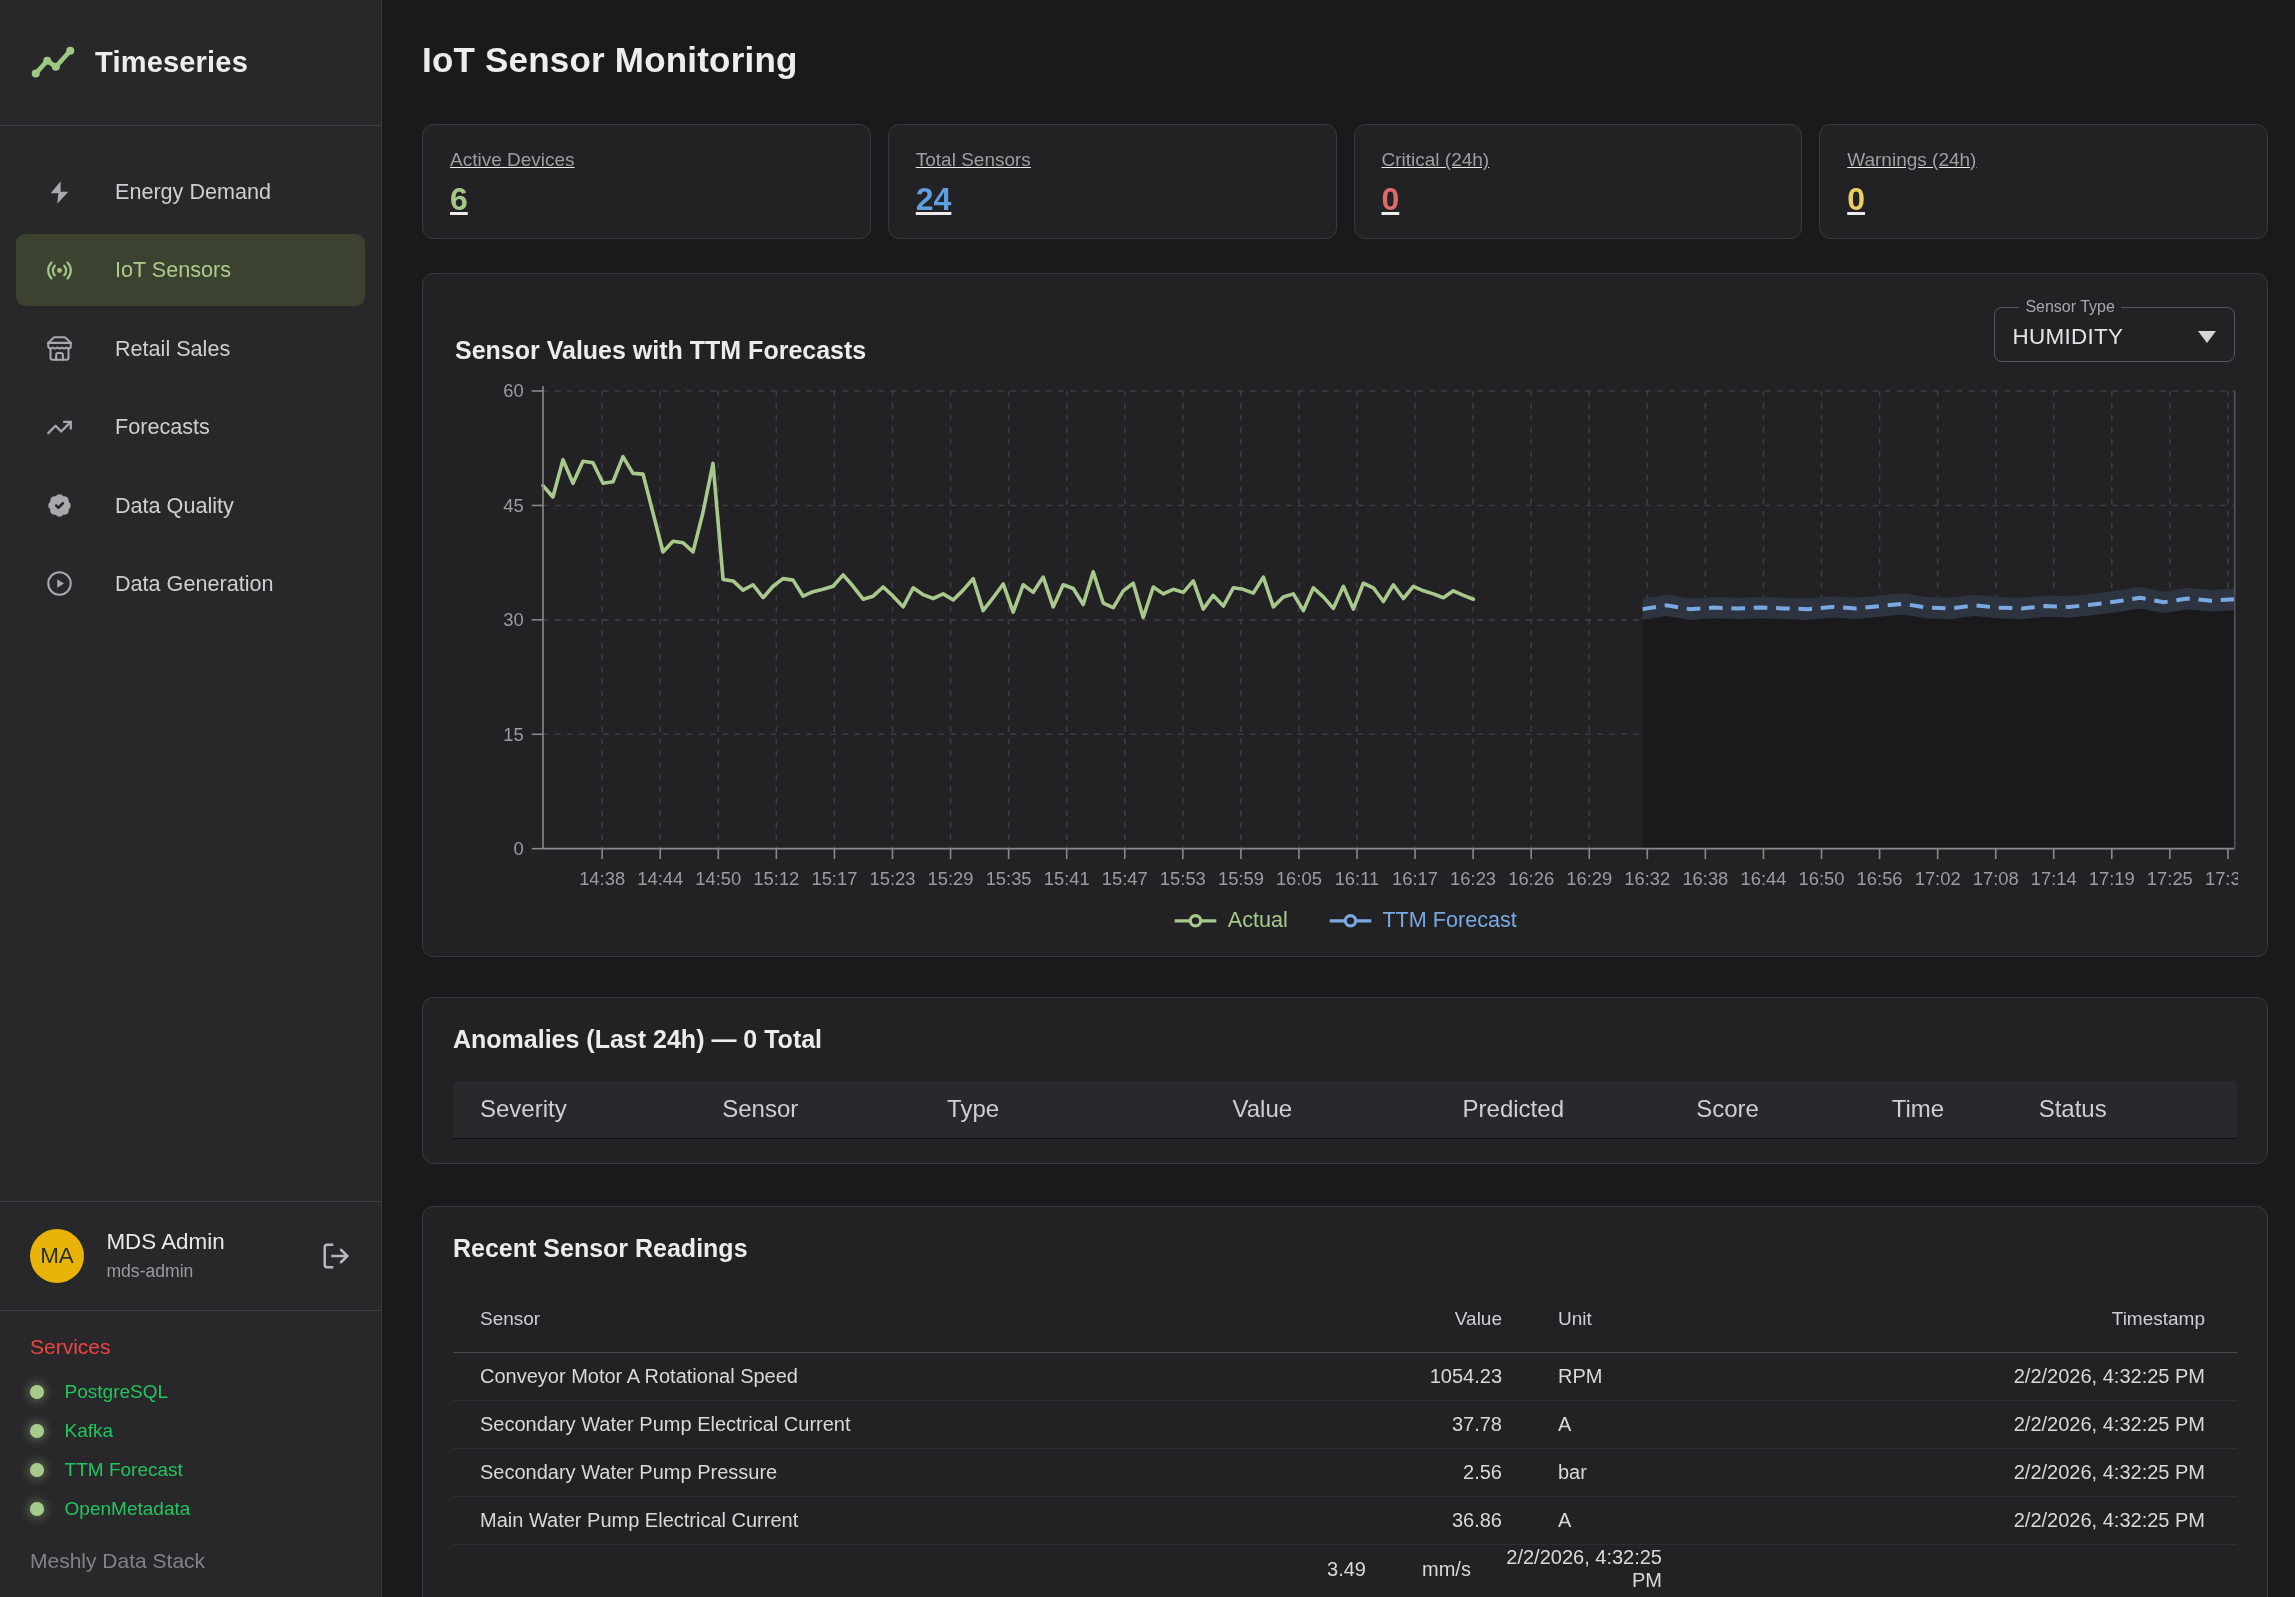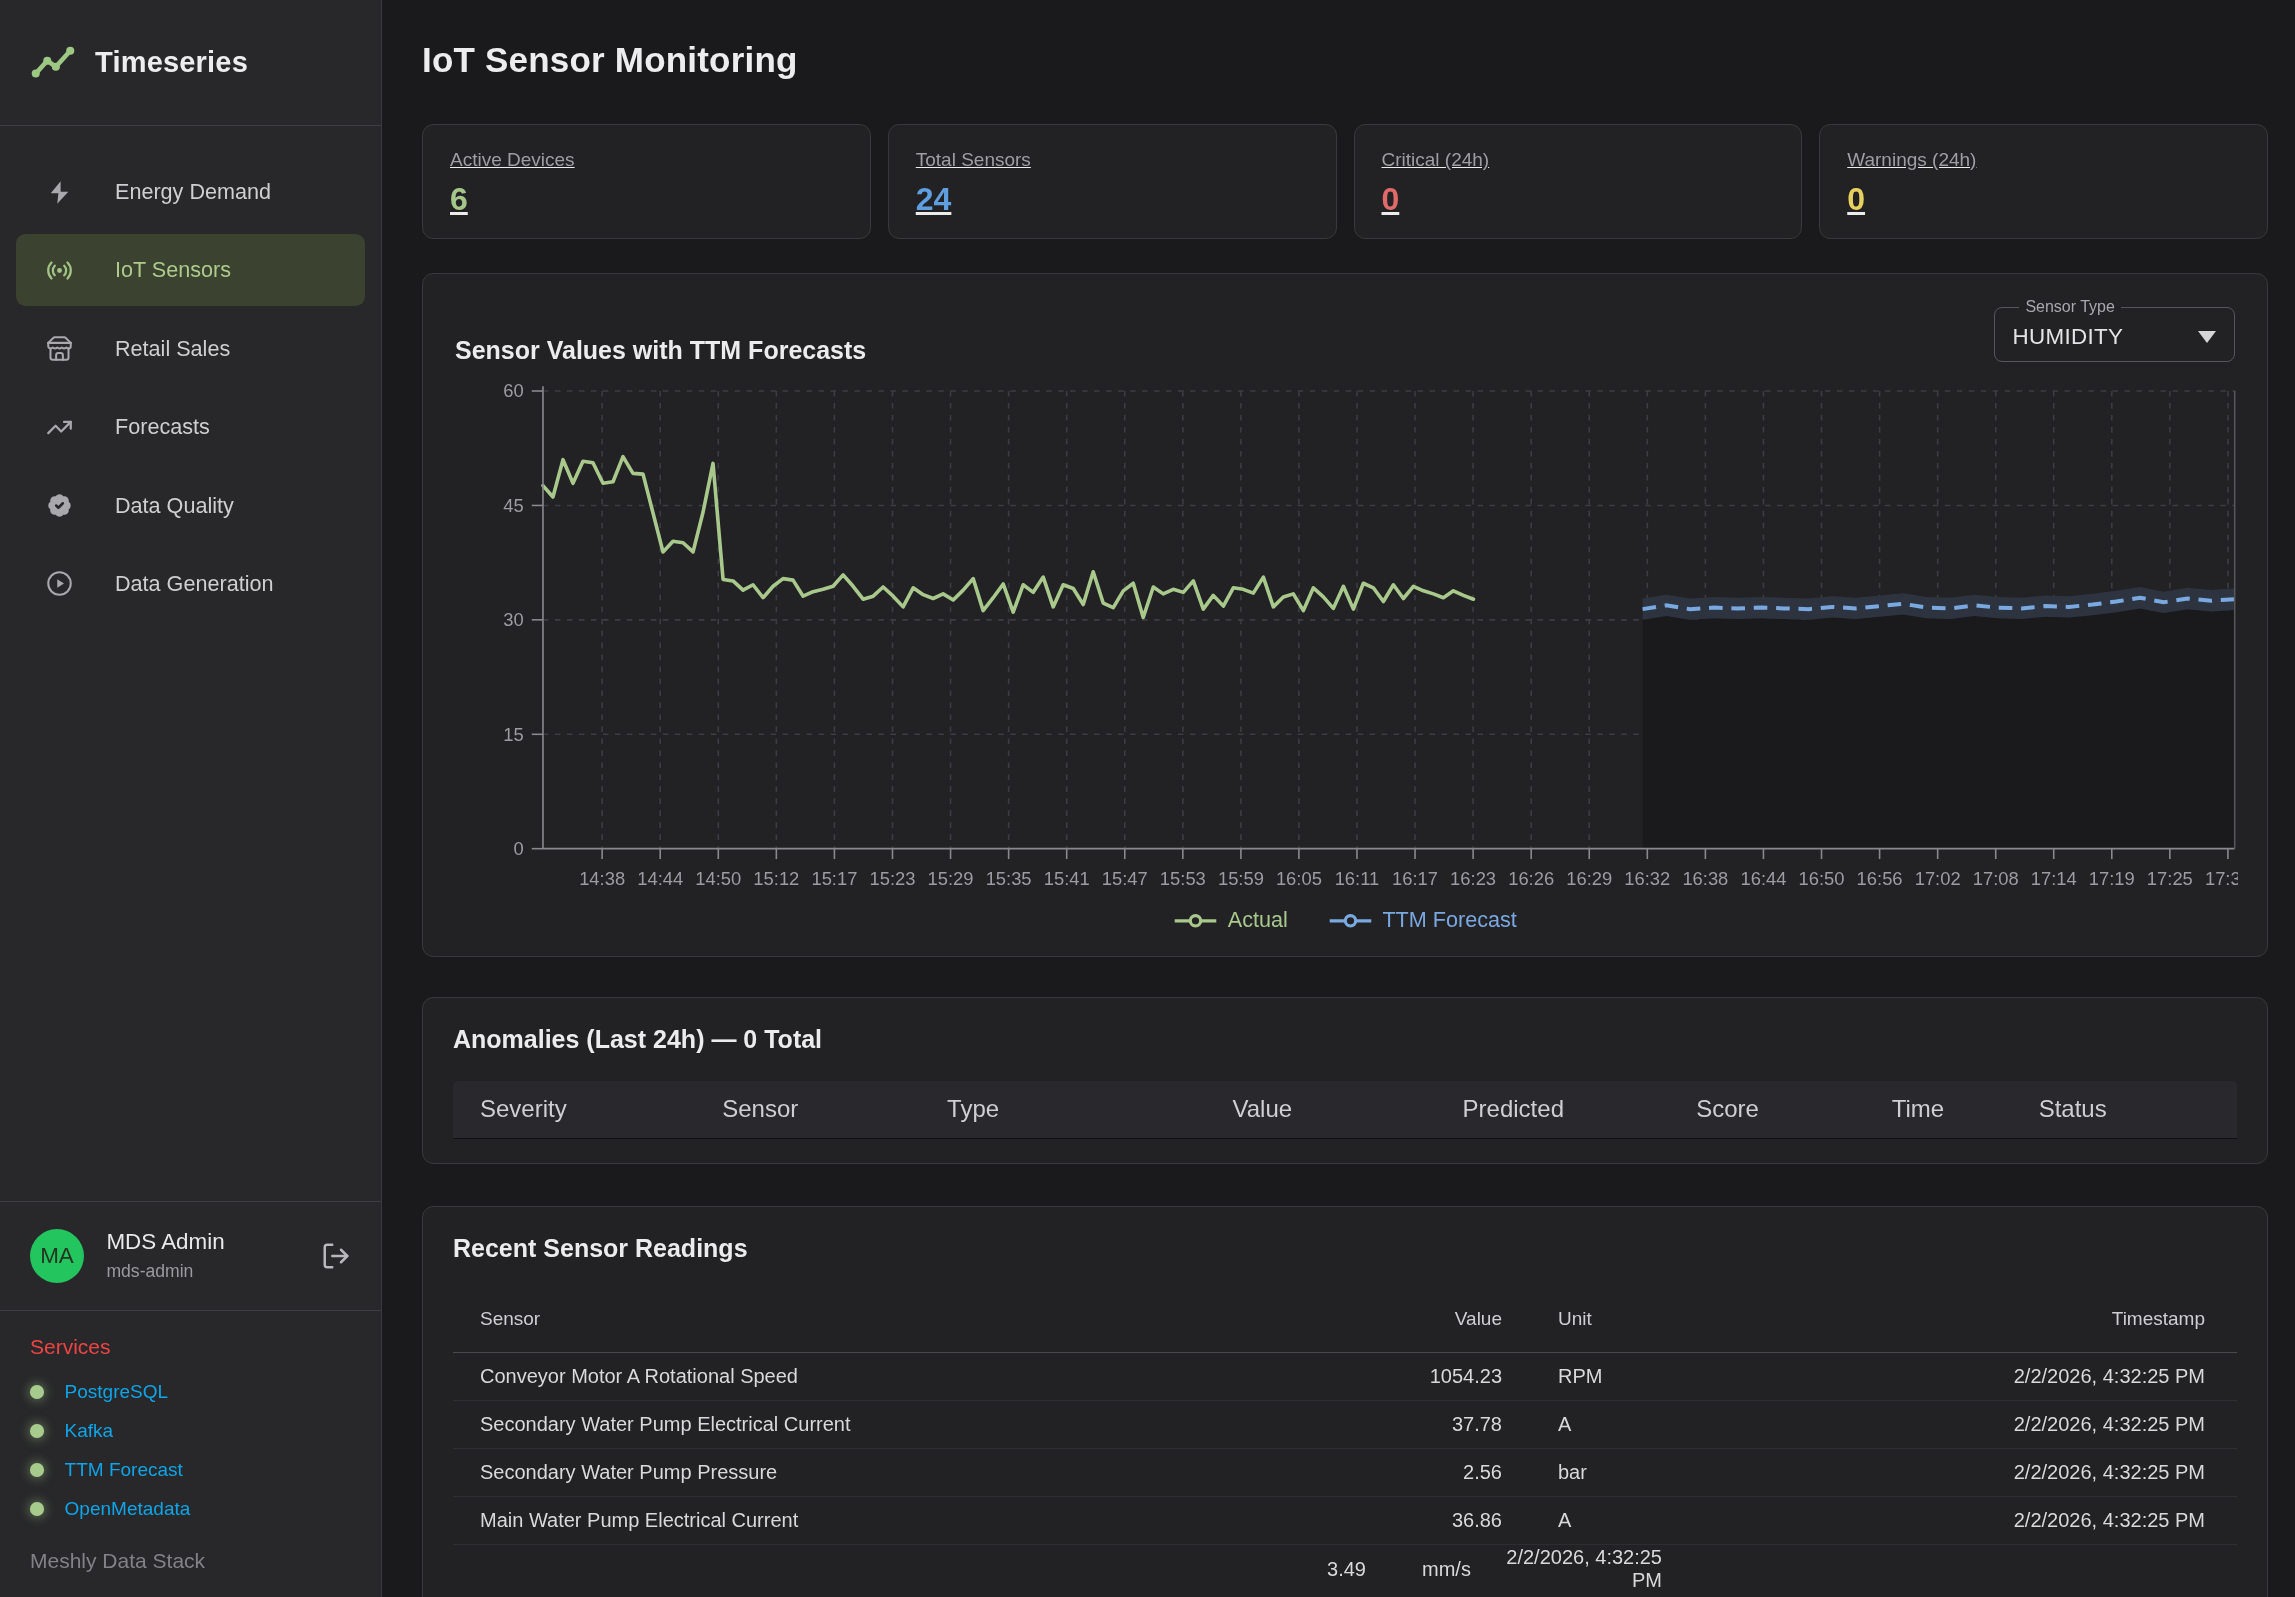--- a/index.html
+++ b/index.html
@@ -37,39 +37,39 @@
   .nav-item.active { background:#3b422f; color:#aecb8e; }
 
   .sb-spacer { flex:1; }
 
   .sb-user {
     border-top:1.6px solid #3e3e42;
     padding:27px 30px; display:flex; align-items:center; gap:22.4px;
   }
   .avatar {
     width:54px; height:54px; border-radius:50%;
-    background:#22c55e; color:#263320;
+    background:#eab308; color:#263320;
     display:flex; align-items:center; justify-content:center;
     font-size:22.4px; font-weight:500; flex:none;
   }
   .user-name { font-size:22.4px; font-weight:500; color:#e9e9eb; margin-bottom:6.4px; }
   .user-id { font-size:17.6px; color:#9a9a9f; }
   .logout-btn { margin-left:auto; width:30px; height:30px; cursor:pointer; flex:none; }
 
   .sb-services {
     border-top:1.6px solid #3e3e42;
     padding:24px 30px 0 30px; flex:none;
   }
   .svc-title { font-size:21px; color:#ef4444; margin-bottom:22.4px; }
   .svc-item { display:flex; align-items:center; gap:21px; margin-bottom:17px; }
   .svc-dot {
     width:13.6px; height:13.6px; border-radius:50%; background:#a6cb8c; flex:none;
     box-shadow:0 0 9.6px 2.4px rgba(166,203,140,0.35);
   }
-  .svc-label { font-size:19px; color:#0ea5e9; }
+  .svc-label { font-size:19px; color:#22c55e; }
   .sb-footer { font-size:21px; color:#828287; margin-top:29px; padding-bottom:24px; }
 
   
   .main { flex:1; padding:32px 27px 0 40px; overflow:hidden; }
   .page-title { font-size:35px; font-weight:700; color:#ededef; margin-top:8px; letter-spacing:0.2px; }
 
   .stats { display:flex; gap:17px; margin-top:44px;text-decoration:underline; }
   .stat-card {
     flex:1; background:#222225; border:1.6px solid #39393d; border-radius:11.2px;
     padding:24px 27px; height:115px;

